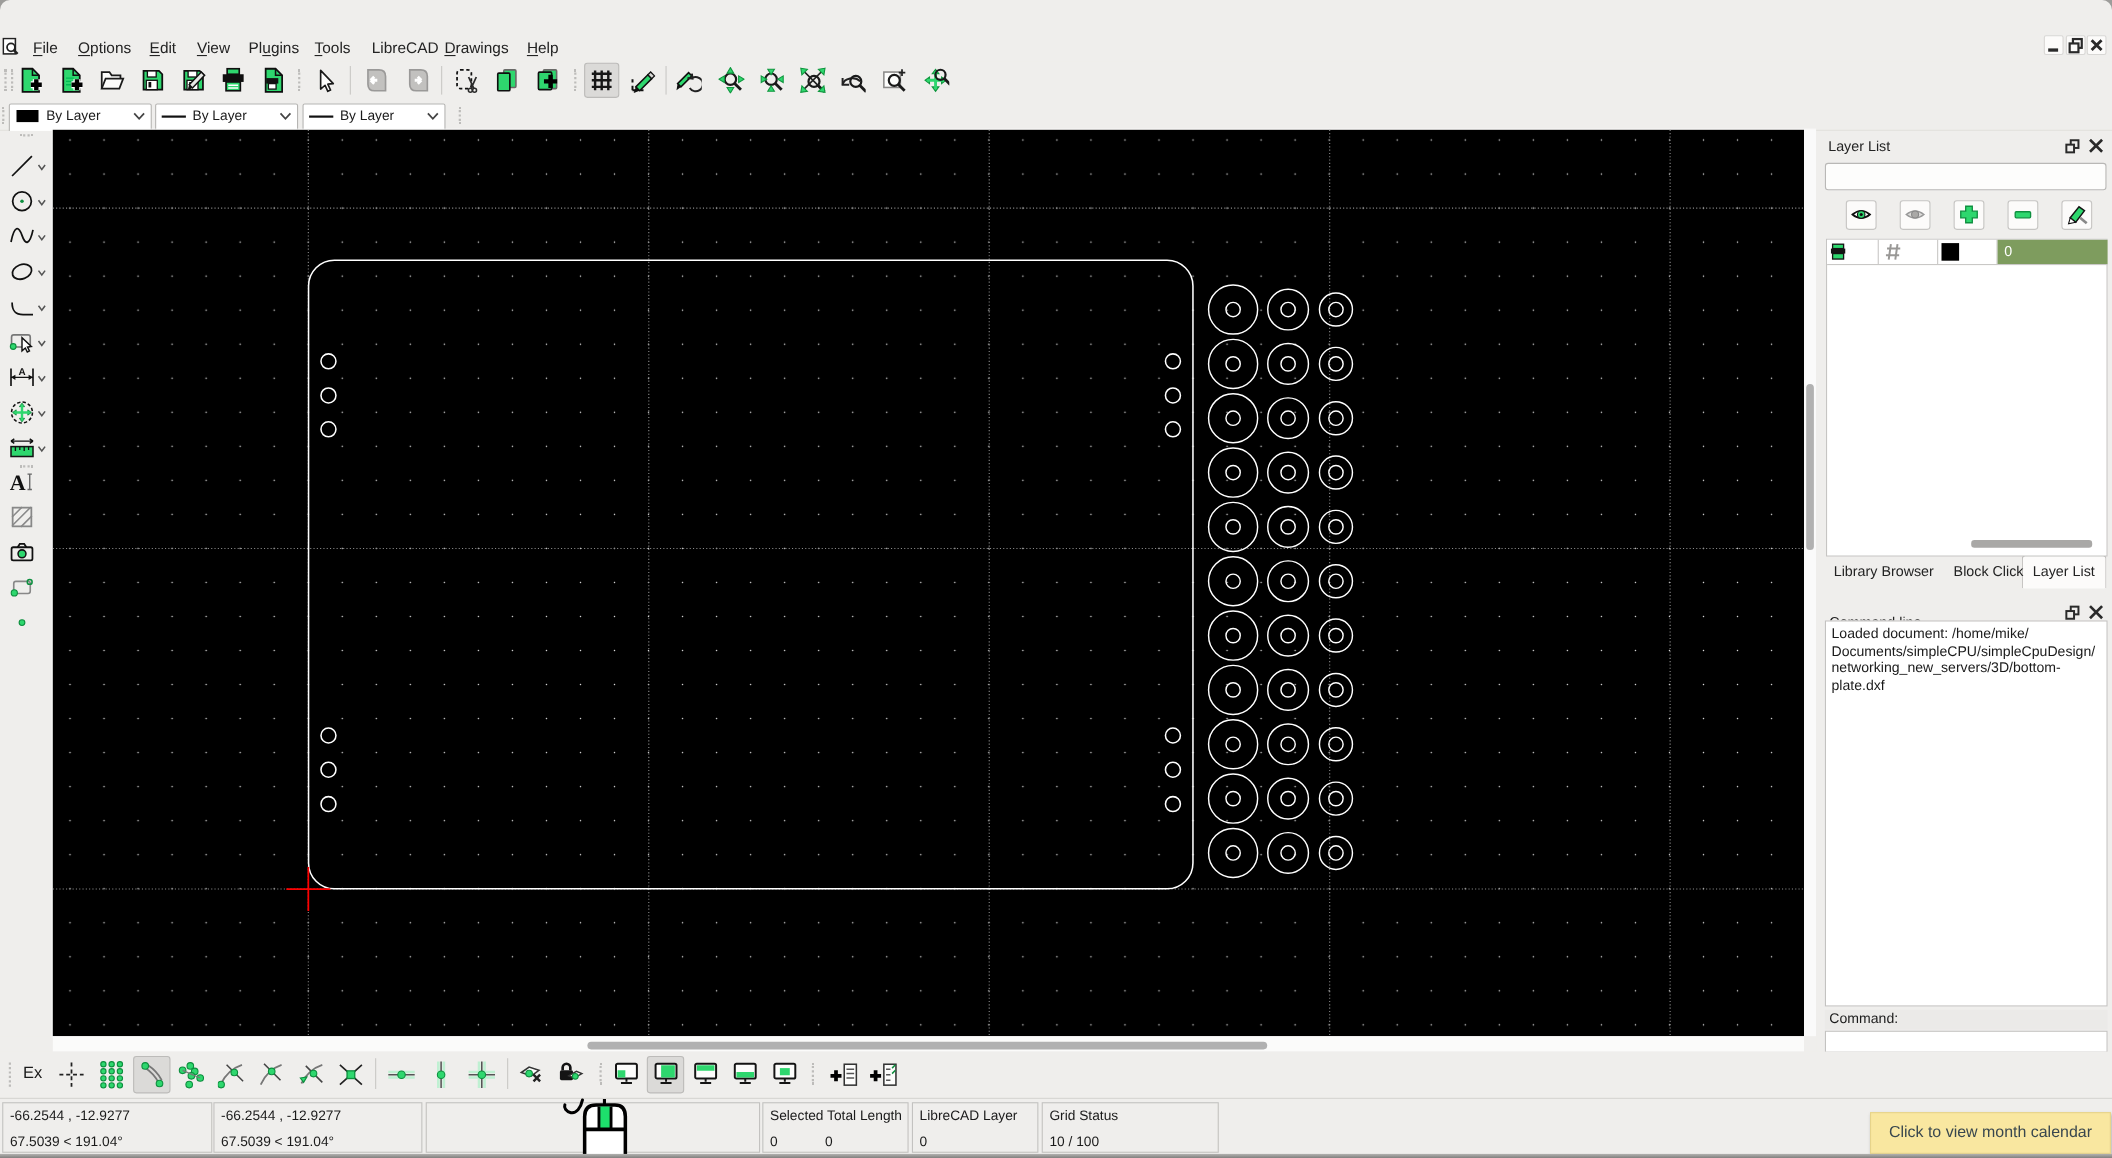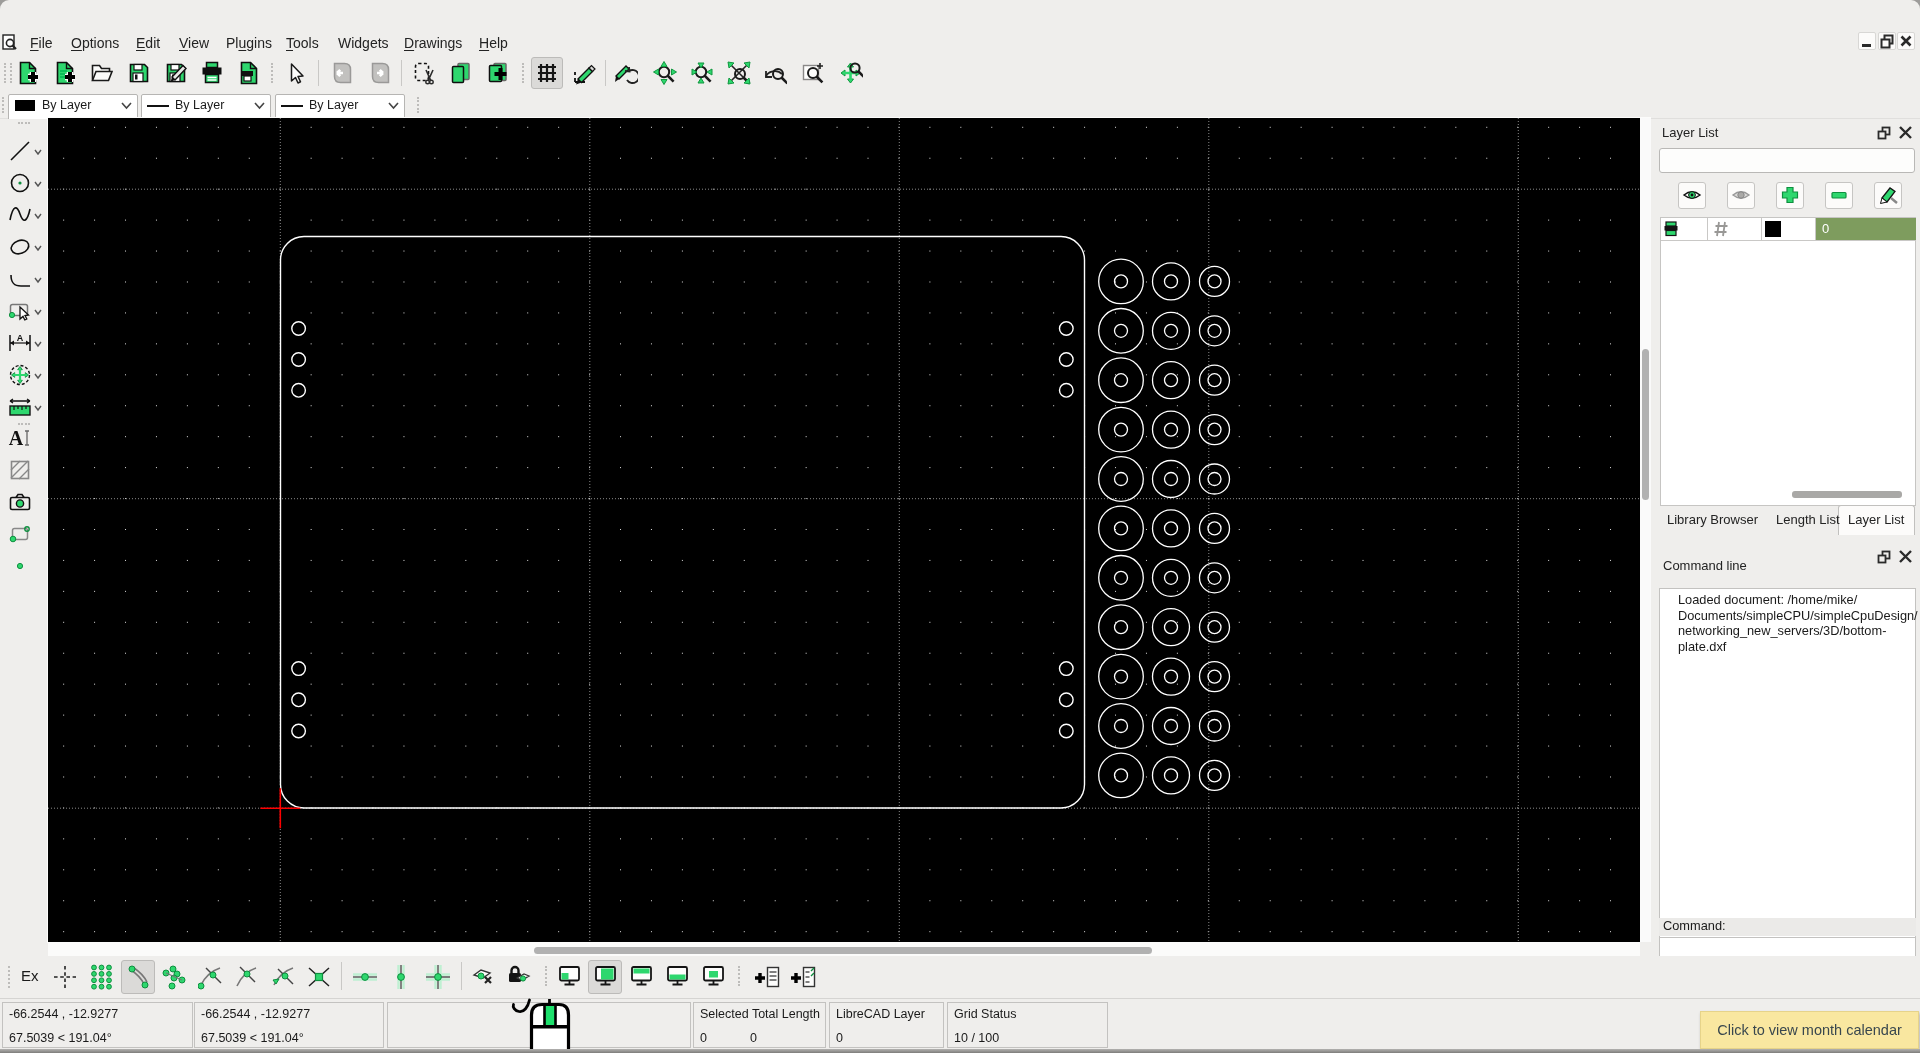--- a/index.html
+++ b/index.html
@@ -40,21 +40,21 @@
         <rect x="1" y="1" width="11" height="14" fill="#fff" stroke="#222" stroke-width="1.4"></rect>
         <circle cx="8" cy="9" r="3.6" fill="none" stroke="#222" stroke-width="1.6"></circle>
         <path d="M10.5 11.5 L14 15" stroke="#222" stroke-width="2.2"></path>
       </svg>
     <span class="mi" style="left:30px"><u>F</u>ile</span>
     <span class="mi" style="left:71px"><u>O</u>ptions</span>
     <span class="mi" style="left:136px"><u>E</u>dit</span>
     <span class="mi" style="left:179px"><u>V</u>iew</span>
     <span class="mi" style="left:226px">Pl<u>u</u>gins</span>
     <span class="mi" style="left:286px"><u>T</u>ools</span>
-    <span class="mi" style="left:338px">Widgets</span>
+    <span class="mi" style="left:338px">LibreCAD</span>
     <span class="mi" style="left:404px"><u>D</u>rawings</span>
     <span class="mi" style="left:479px"><u>H</u>elp</span>
 
     <div class="abs" style="left:1858px;top:2px;width:18px;height:18px;background:#fcfbfa;border:1px solid #d8d7d5;border-radius:2px">
         <div class="abs" style="left:3px;top:11px;width:9px;height:3px;background:#2a2a2a"></div>
       </div>
     <div class="abs" style="left:1878px;top:2px;width:18px;height:18px;background:#fcfbfa;border:1px solid #d8d7d5;border-radius:2px"><svg width="16" height="16" style="margin:0px">
           <rect x="5.5" y="2.5" width="8" height="8" fill="none" stroke="#2a2a2a" stroke-width="2"></rect>
           <rect x="2.5" y="6.5" width="8" height="8" fill="#fcfbfa" stroke="#2a2a2a" stroke-width="2"></rect>
         </svg></div>
@@ -462,31 +462,31 @@
       </svg>
     <svg class="abs" style="left:61px;top:100px" width="20" height="20">
         <path d="M7 3 L5 17 M13 3 L11 17 M3.5 7 H15.5 M2.5 13 H14.5" stroke="#999896" stroke-width="1.8"></path>
       </svg>
     <div class="abs" style="left:114px;top:102px;width:16px;height:16px;background:#000"></div>
     <div class="abs" style="left:165px;top:99px;width:100px;height:22px;background:#7e9c5e"></div>
     <span class="abs" style="left:171px;top:102px;font-size:13px;color:#fff">0</span>
     <div class="abs" style="left:141px;top:372px;width:110px;height:7px;background:#a9a8a6;border-radius:3px"></div>
     <div class="abs" style="left:187px;top:386px;width:77px;height:30px;background:#fcfbfa;border:1px solid #c1c0be;border-bottom:none;border-radius:3px 3px 0 0"></div>
     <span class="abs" style="left:16px;top:393px;font-size:13px;color:#232323">Library Browser</span>
-    <span class="abs" style="left:125px;top:393px;font-size:13px;color:#232323">Length List</span>
+    <span class="abs" style="left:125px;top:393px;font-size:13px;color:#232323">Block Click</span>
     <span class="abs" style="left:197px;top:393px;font-size:13px;color:#232323">Layer List</span>
     <span class="dockttl" style="left:12px;top:439px">Command line</span>
     <svg class="abs" style="left:226px;top:431px" width="16" height="14">
         <rect x="5.5" y="1.5" width="7" height="7" fill="none" stroke="#2a2a2a" stroke-width="1.8"></rect>
         <rect x="1.5" y="5.5" width="7" height="7" fill="#efeeec" stroke="#2a2a2a" stroke-width="1.8"></rect>
       </svg>
       <svg class="abs" style="left:247px;top:431px" width="16" height="14">
         <path d="M2 1 L13 12 M13 1 L2 12" stroke="#2a2a2a" stroke-width="2.4"></path>
       </svg>
-    <div class="abs" style="left:8px;top:469px;width:257px;height:351px;background:#fff;border:1px solid #c3c2c0;font-size:12.8px;color:#1a1a1a;line-height:15.6px;padding:3px 18px">Loaded document: /home/mike/<br>Documents/simpleCPU/simpleCpuDesign/<br>networking_new_servers/3D/bottom-<br>plate.dxf</div>
+    <div class="abs" style="left:8px;top:445px;width:257px;height:351px;background:#fff;border:1px solid #c3c2c0;font-size:12.8px;color:#1a1a1a;line-height:15.6px;padding:3px 5px">Loaded document: /home/mike/<br>Documents/simpleCPU/simpleCpuDesign/<br>networking_new_servers/3D/bottom-<br>plate.dxf</div>
     <div class="abs" style="left:8px;top:799px;width:257px;height:18px;background:#ebeae8;font-size:12.8px;color:#1a1a1a;padding-left:4px">Command:</div>
     <div class="abs" style="left:8px;top:818px;width:257px;height:20px;background:#fff;border:1px solid #c3c2c0"></div>
   </div>
   <div id="snapbar"></div>
     <div>
     <div class="hdots" style="left:8px;top:966px;height:22px;border-left:2px dotted #bdbcba"></div>
     <span class="abs" style="left:21px;top:967px;font-size:15px;color:#1a1a1a">Ex</span>
     <svg class="abs" style="left:52px;top:964px" width="26" height="26">
         <path d="M13 2 V24 M2 13 H24" stroke="#222" stroke-width="1.6" stroke-dasharray="3.6 2.6"></path>
       </svg>

